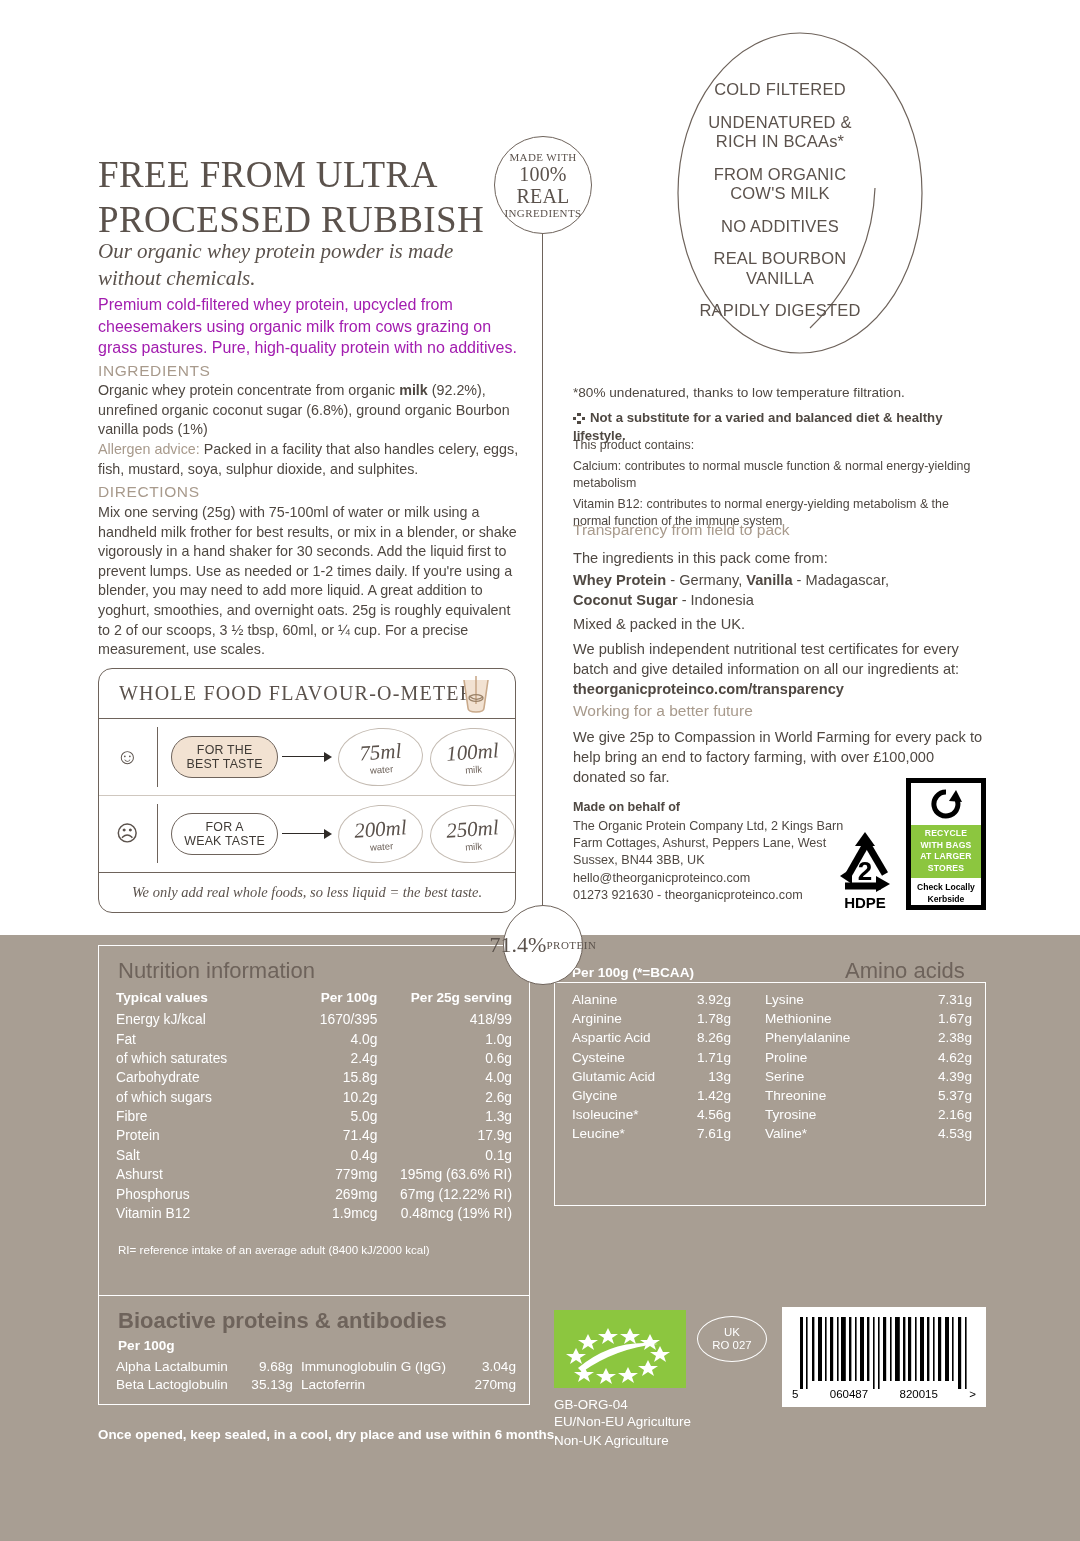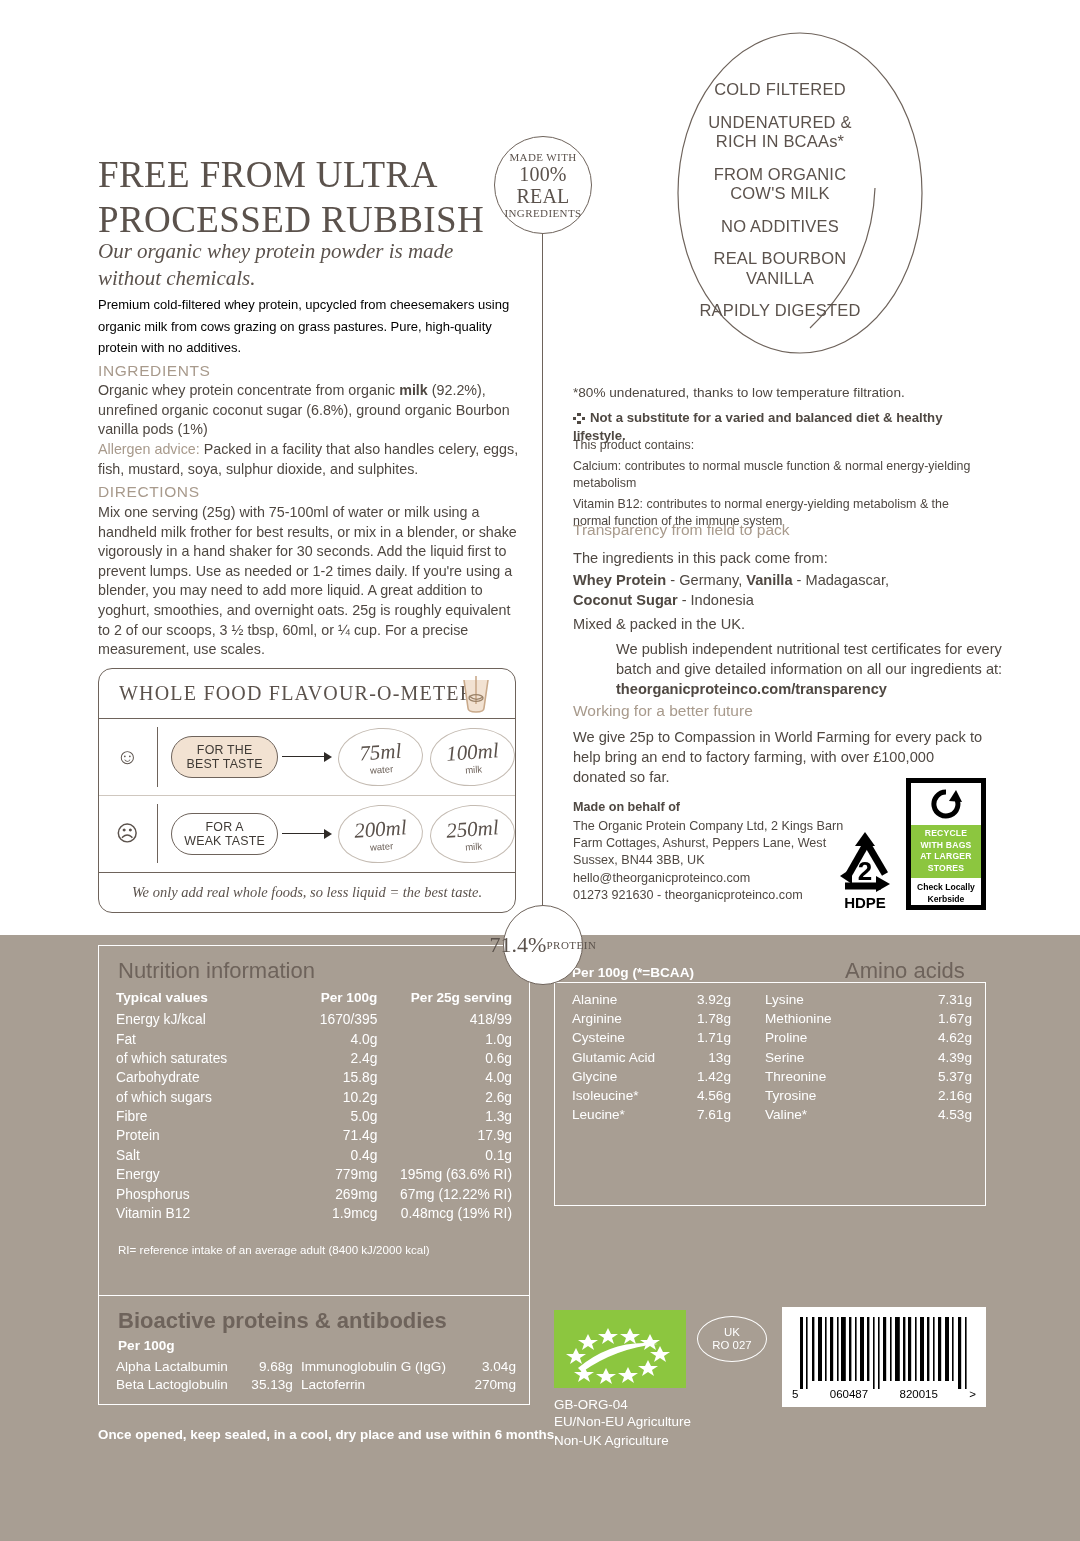--- a/index.html
+++ b/index.html
@@ -21,21 +21,21 @@
     font-size: 37px; line-height: 45px; letter-spacing: 0.4px;
     color: #5b524c; font-weight: 400;
   }
   .subhead {
     position: absolute; left: 98px; top: 238px; width: 420px;
     font-family: "Liberation Serif", serif; font-style: italic;
     font-size: 21px; line-height: 27px; color: #5b524c;
   }
   .intro {
     position: absolute; left: 98px; top: 294px; width: 435px;
-    font-size: 13px; line-height: 21.5px; color: #000000;
+    font-size: 16px; line-height: 21.5px; color: #a21caf;
   }
   .sec-head {
     font-size: 15.5px; letter-spacing: 0.6px; color: #a89a8c; font-weight: 400;
   }
   .ingredients-head { position: absolute; left: 98px; top: 362px; }
   .ingredients-body {
     position: absolute; left: 98px; top: 381px; width: 430px;
     font-size: 14.3px; line-height: 19.6px; color: #4f4842;
   }
   .ingredients-body b { font-weight: bold; }
@@ -90,21 +90,21 @@
   .bulleticon i:nth-child(2) { left: 4.4px; top: 0px; }
   .bulleticon i:nth-child(3) { left: 4.4px; top: 7.5px; }
   .bulleticon i:nth-child(4) { left: 8.8px; top: 4px; }
   .r-contains { left: 573px; top: 437px; width: 412px; font-size: 12.4px; line-height: 16.4px; }
   .r-contains .sp { display: block; margin-bottom: 5px; }
   .r-tr-head { left: 573px; top: 521px; font-size: 15.5px; color: #a89a8c; }
   .r-tr-1 { left: 573px; top: 548px; width: 400px; font-size: 14.6px; line-height: 20px; }
   .r-tr-2 { left: 573px; top: 570px; width: 400px; font-size: 14.6px; line-height: 20px; }
   .r-tr-2 b { font-weight: bold; }
   .r-tr-3 { left: 573px; top: 614px; width: 400px; font-size: 14.6px; line-height: 20px; }
-  .r-tr-4 { left: 573px; top: 639px; width: 412px; font-size: 14.6px; line-height: 20px; margin-left: 43px; }
+  .r-tr-4 { left: 573px; top: 639px; width: 412px; font-size: 14.6px; line-height: 20px; }
   .r-tr-4 b { font-weight: bold; }
   .r-wf-head { left: 573px; top: 702px; font-size: 15.5px; color: #a89a8c; }
   .r-wf-body { left: 573px; top: 727px; width: 412px; font-size: 14.6px; line-height: 20px; }
   .r-made-head { left: 573px; top: 800px; font-size: 12.6px; font-weight: bold; }
   .r-made-body { left: 573px; top: 818px; width: 280px; font-size: 12.6px; line-height: 17px; }
   .r-made-contact { left: 573px; top: 870px; width: 280px; font-size: 12.6px; line-height: 17px; }
 
   
   .fom {
     position: absolute; left: 98px; top: 668px; width: 418px; height: 245px;
@@ -413,21 +413,21 @@
           <td>Protein</td>
           <td>71.4g</td>
           <td>17.9g</td>
         </tr>
       <tr>
           <td>Salt</td>
           <td>0.4g</td>
           <td>0.1g</td>
         </tr>
       <tr>
-          <td>Energy</td>
+          <td>Ashurst</td>
           <td>779mg</td>
           <td>195mg (63.6% RI)</td>
         </tr>
       <tr>
           <td>Phosphorus</td>
           <td>269mg</td>
           <td>67mg (12.22% RI)</td>
         </tr>
       <tr>
           <td>Vitamin B12</td>
@@ -445,20 +445,26 @@
           <td class="n1">Alanine</td>
           <td class="v1">3.92g</td>
           <td class="n2">Lysine</td>
           <td class="v2">7.31g</td>
         </tr>
       <tr>
           <td class="n1">Arginine</td>
           <td class="v1">1.78g</td>
           <td class="n2">Methionine</td>
           <td class="v2">1.67g</td>
+        </tr>
+      <tr>
+          <td class="n1">Aspartic Acid</td>
+          <td class="v1">8.26g</td>
+          <td class="n2">Phenylalanine</td>
+          <td class="v2">2.38g</td>
         </tr>
       <tr>
           <td class="n1">Cysteine</td>
           <td class="v1">1.71g</td>
           <td class="n2">Proline</td>
           <td class="v2">4.62g</td>
         </tr>
       <tr>
           <td class="n1">Glutamic Acid</td>
           <td class="v1">13g</td>

